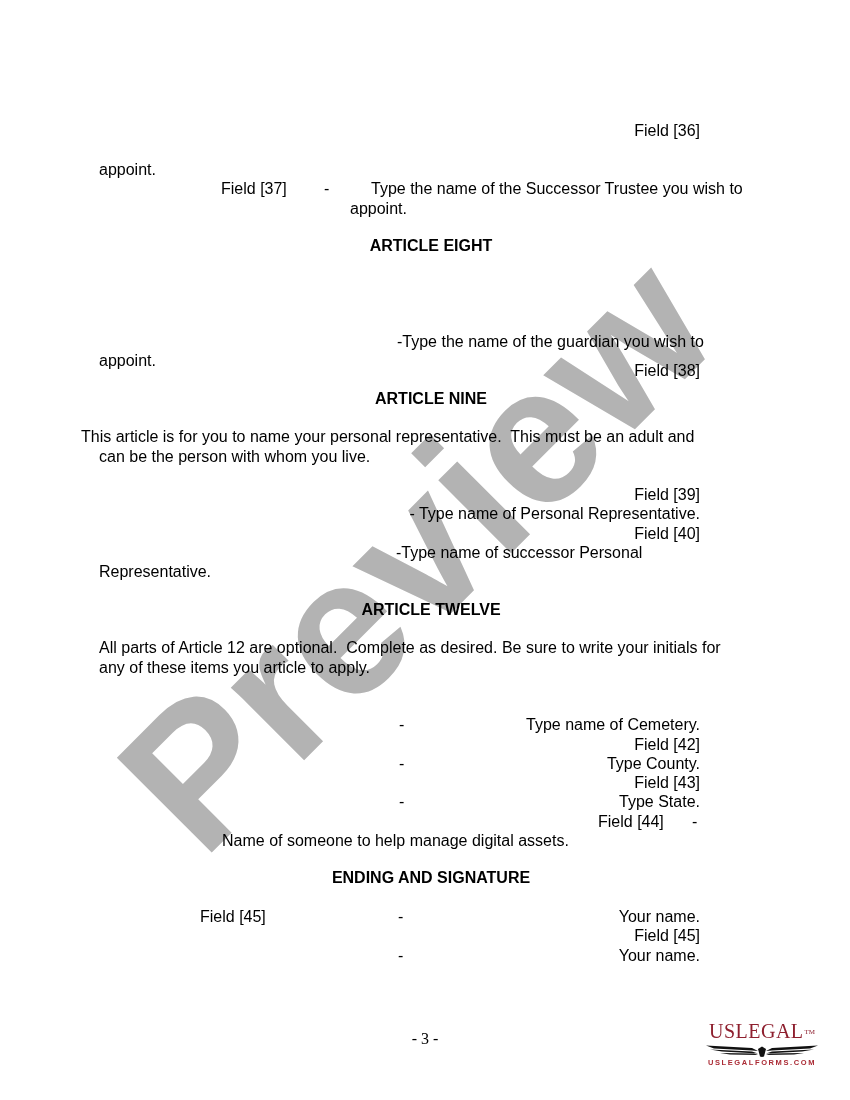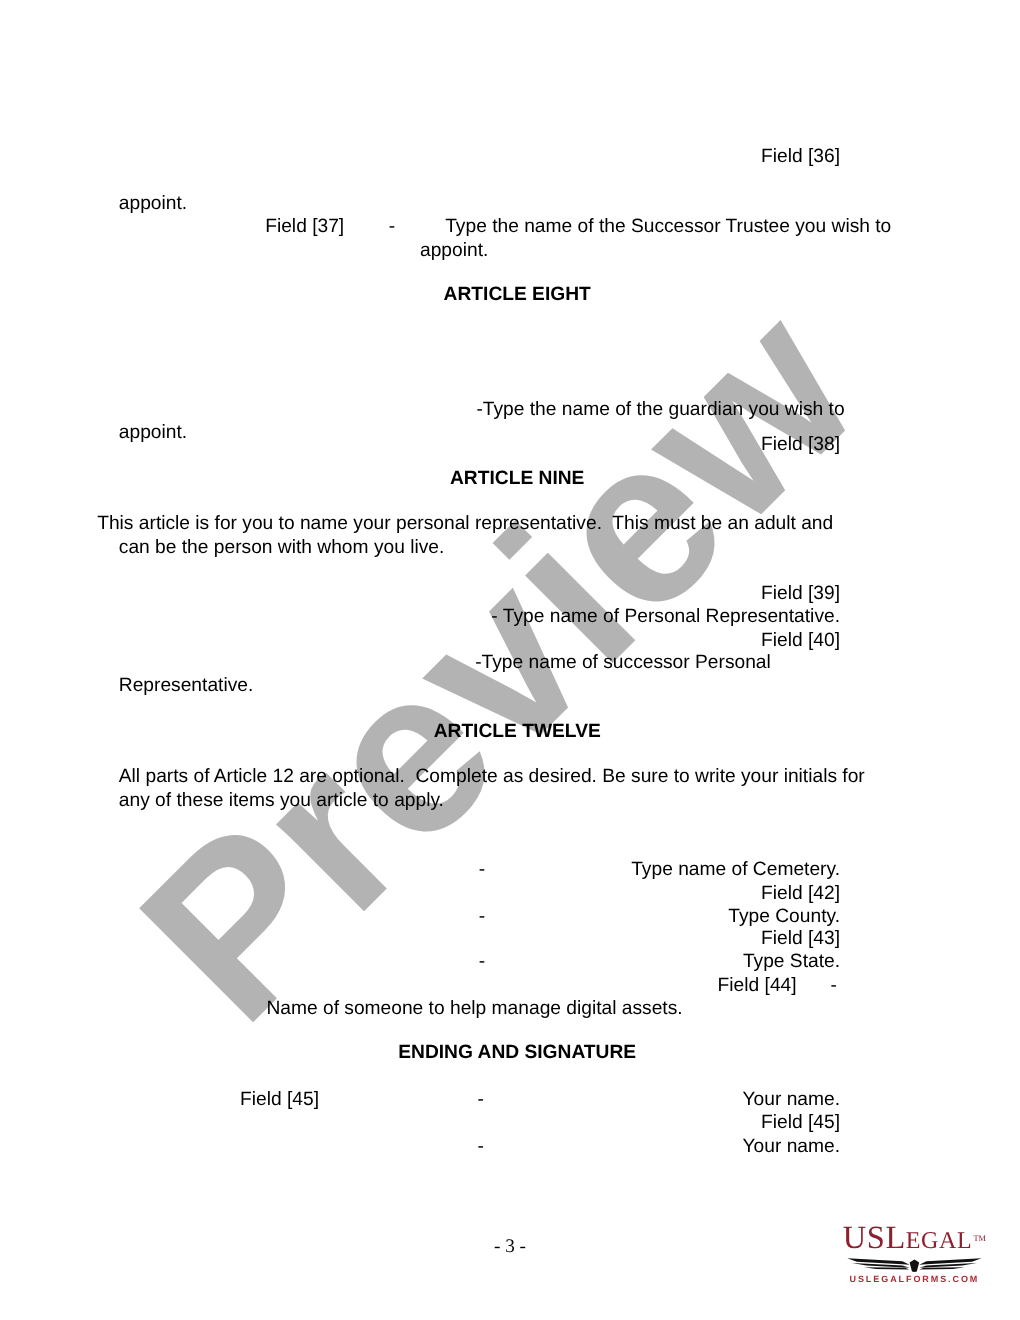--- a/index.html
+++ b/index.html
@@ -42,21 +42,21 @@
   .logo{
     position:absolute;left:692px;top:1018px;width:140px;
     text-align:center;
     z-index:2;
   }
   .logo-word{
     font-family:"Liberation Serif", serif;
     white-space:nowrap;
     line-height:26px;
   }
-  .logo-word .lg{font-size:27px;letter-spacing:0.5px;font-family:Liberation Serif, serif;}
+  .logo-word .lg{font-size:20px;letter-spacing:0.5px;font-family:Liberation Serif, serif;}
   .logo-word .sm{font-size:20px;letter-spacing:0.5px;}
   .logo-word .tm{font-size:7px;vertical-align:top;position:relative;top:1px;margin-left:1px;}
   .wings{display:block;margin:0 auto;margin-top:-2px;}
   .logo-site{
     font-family:"Liberation Sans", sans-serif;
     font-weight:bold;
     font-size:7.5px;
     letter-spacing:1.6px;
     margin-top:1px;
     white-space:nowrap;

